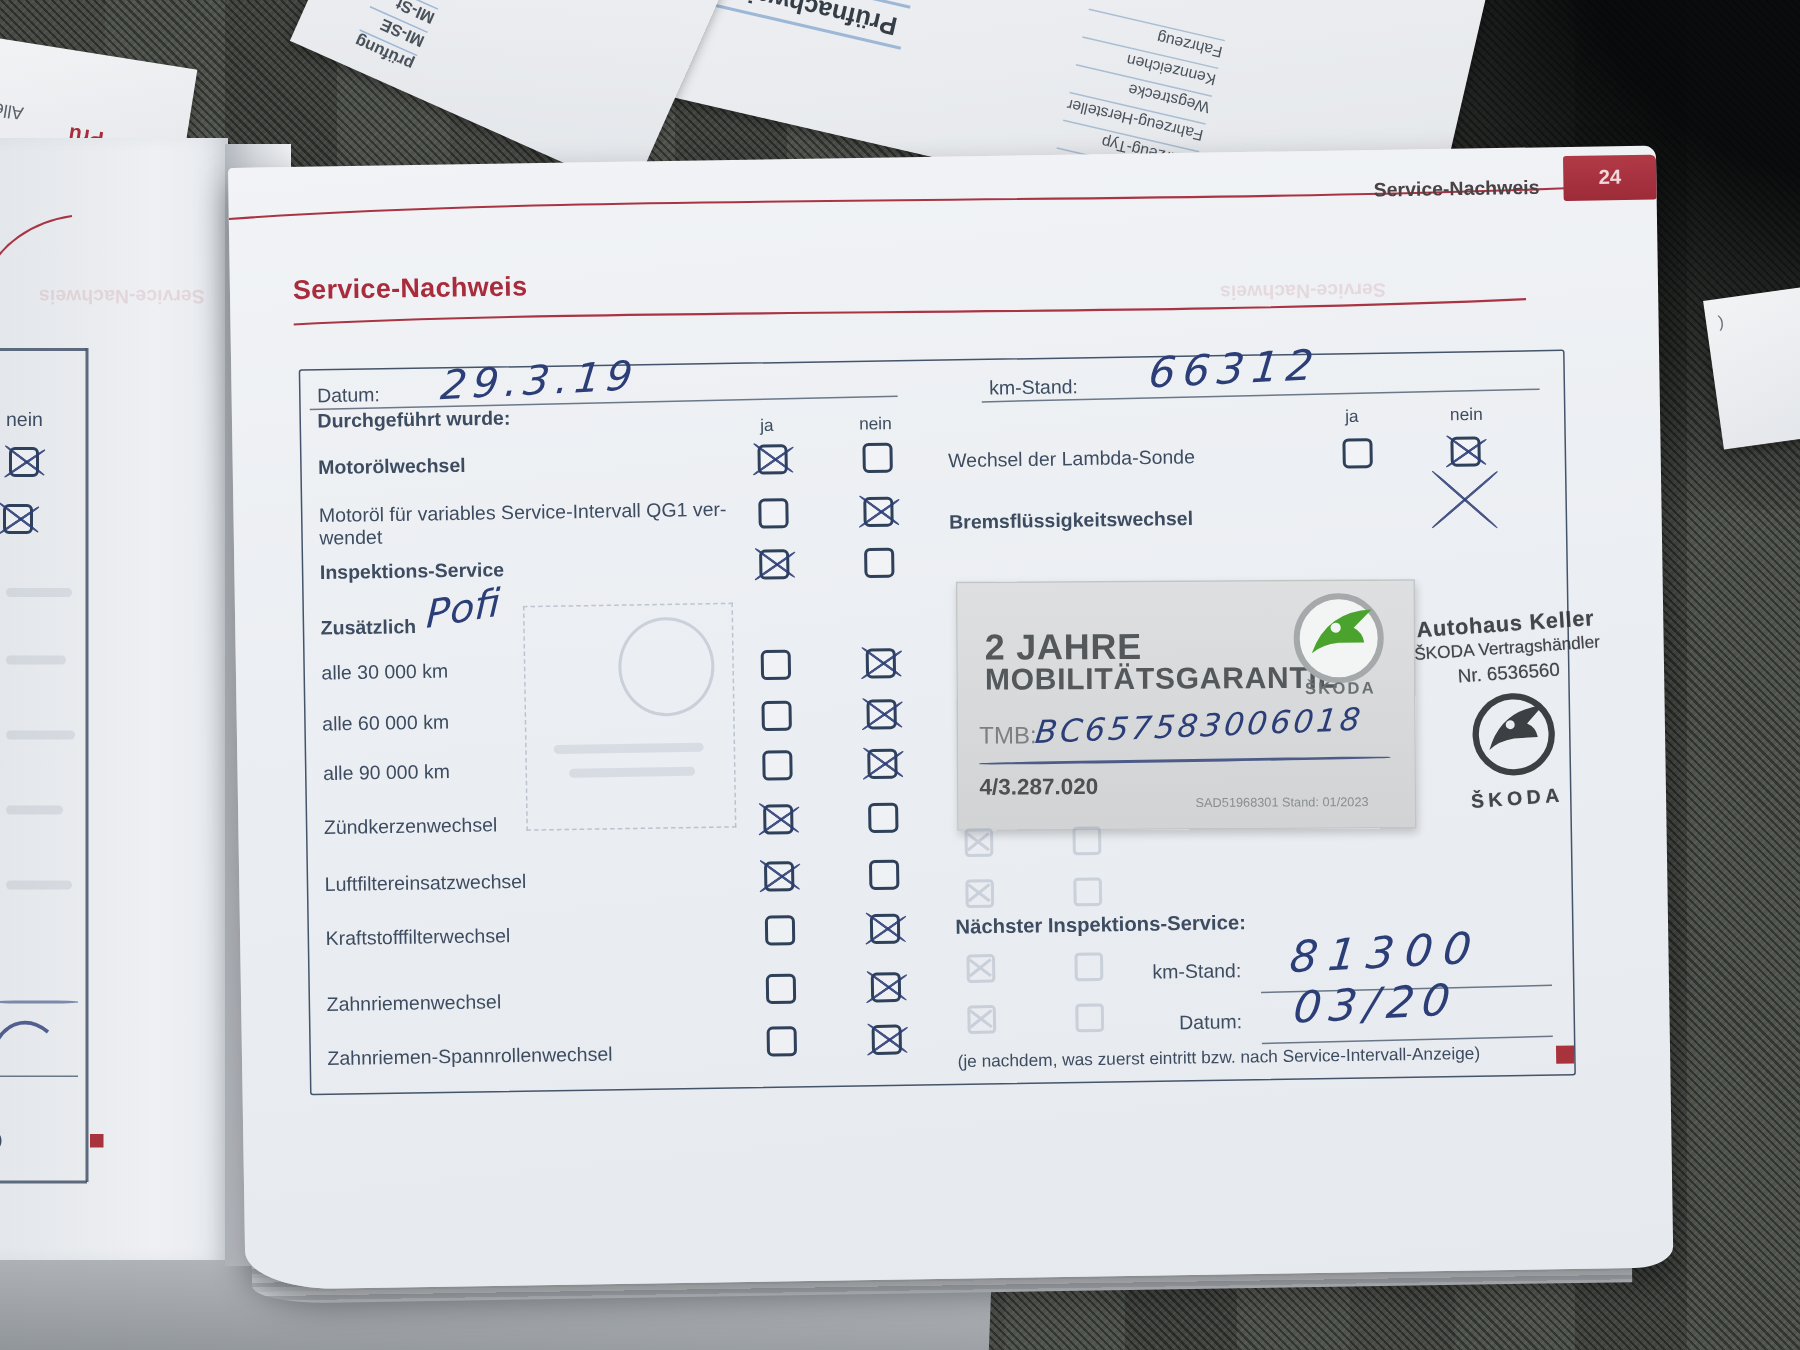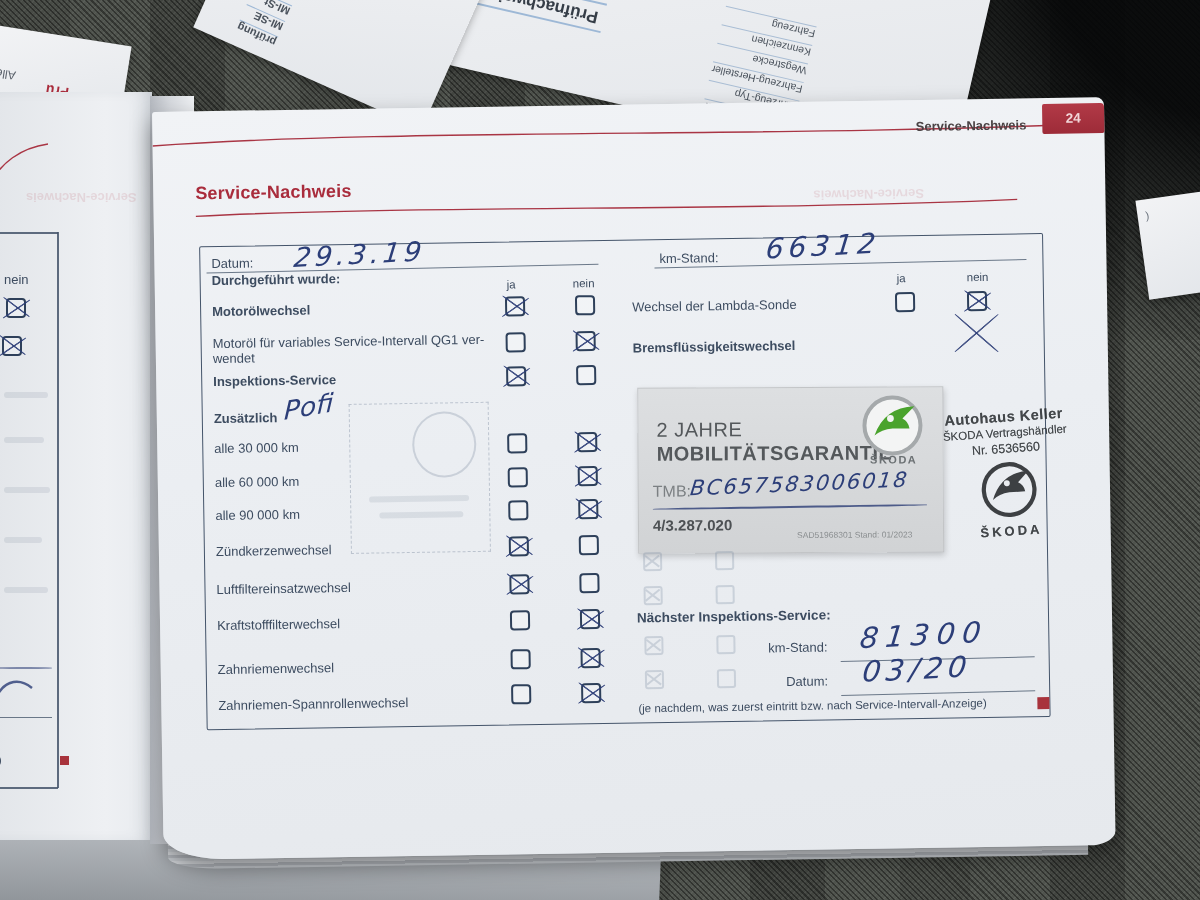--- a/index.html
+++ b/index.html
@@ -226,21 +226,21 @@
     <div class="lbl" style="left:477px;top:195px">Wechsel der Lambda-Sonde</div>
     <span class="cb" style="left:740px;top:192px"></span>
     <span class="cb penx" style="left:812px;top:192px"></span>
   </div>
   <div>
     <div class="lbl b" style="left:477px;top:236px">Bremsflüssigkeitswechsel</div>
     <div class="bigx" style="left:798px;top:212px"></div>
   </div>
 
   <div class="sticker">
-    <div class="abs" style="left:18px;top:30px;font-size:20px;font-weight:400;color:#54585b;letter-spacing:.5px">2 JAHRE</div>
+    <div class="abs" style="left:18px;top:30px;font-size:24px;font-weight:700;color:#54585b;letter-spacing:.5px">2 JAHRE</div>
     <div class="abs" style="left:18px;top:54px;font-size:20px;font-weight:800;color:#54585b;letter-spacing:.5px">MOBILITÄTSGARANTIE</div>
     <svg class="abs" style="left:222px;top:6px" width="64" height="64" viewBox="0 0 64 64">
       <circle cx="32" cy="32" r="28" fill="#f3f4f4" stroke="#a5a9ab" stroke-width="4"></circle>
       <path d="M14 42 Q24 14 54 13 L42 25 Q48 28 49 35 L32 35 Q21 36 14 42 Z" fill="#4aa32d"></path>
       <circle cx="30" cy="25" r="3.4" fill="#f3f4f4"></circle>
     </svg>
     <div class="abs" style="left:224px;top:66px;width:62px;text-align:center;font-size:11px;font-weight:bold;color:#6b7073;letter-spacing:1.5px">ŠKODA</div>
     <div class="abs" style="left:14px;top:94px;font-size:16px;color:#7c8083">TMB:</div>
     <div class="hw" style="left:52px;top:84px;font-size:21px;letter-spacing:2px">BC657583006018</div>
     <div class="penul" style="left:14px;top:118px;width:274px;transform:rotate(-.6deg)"></div>

